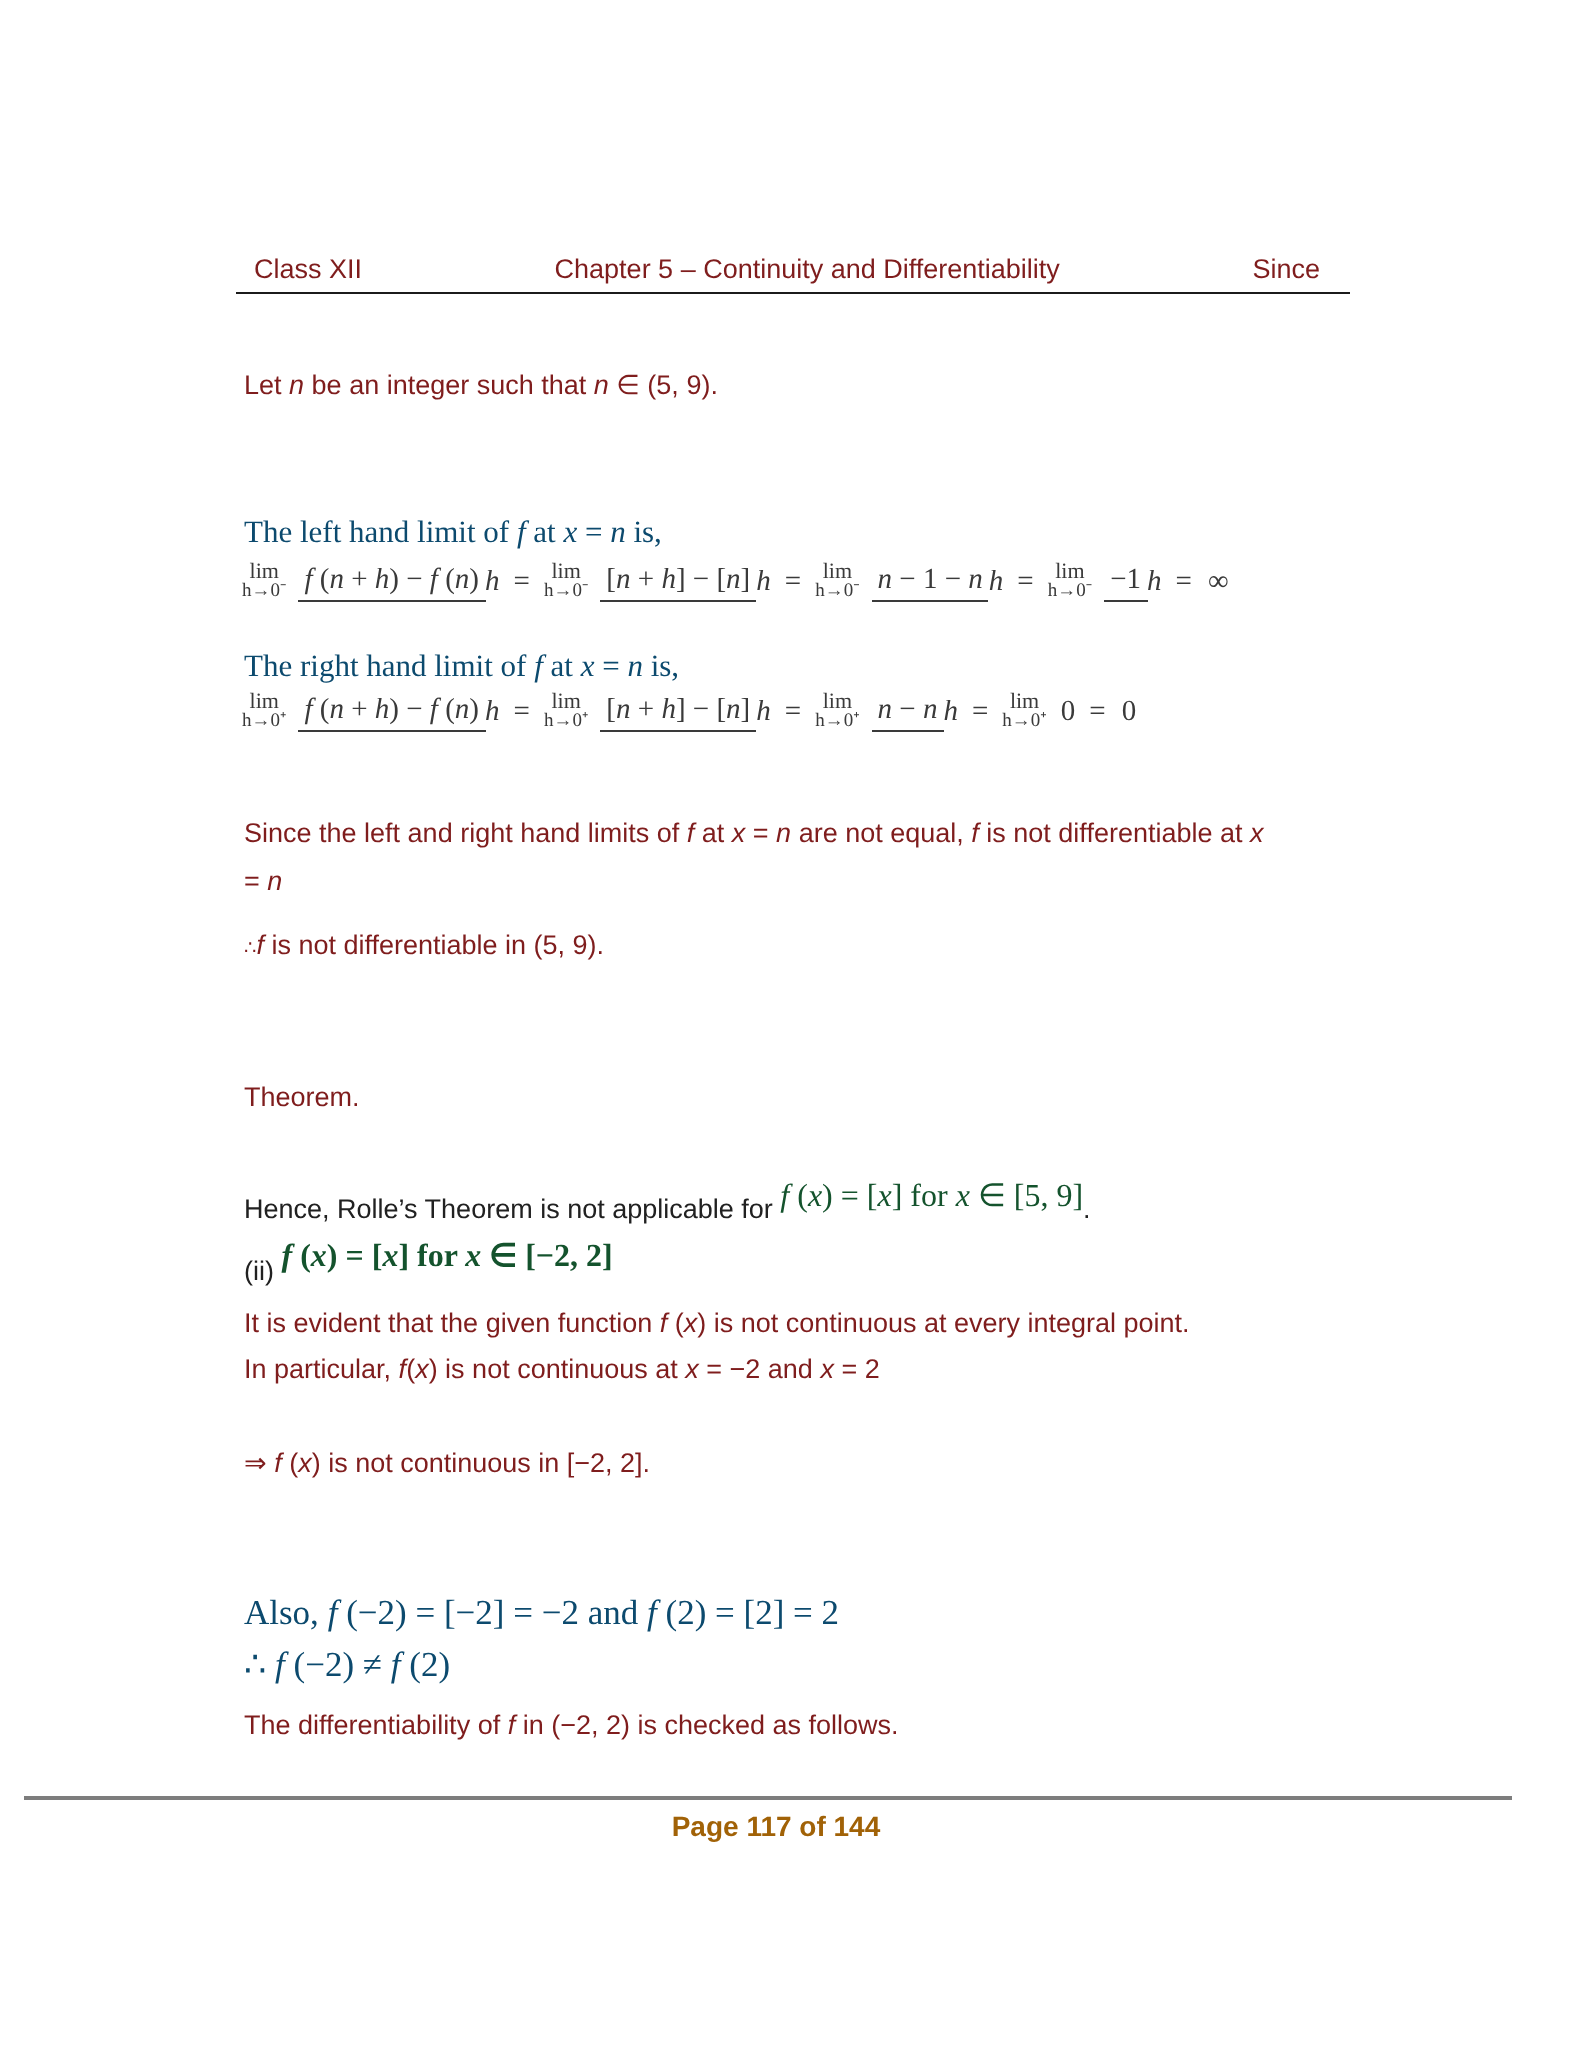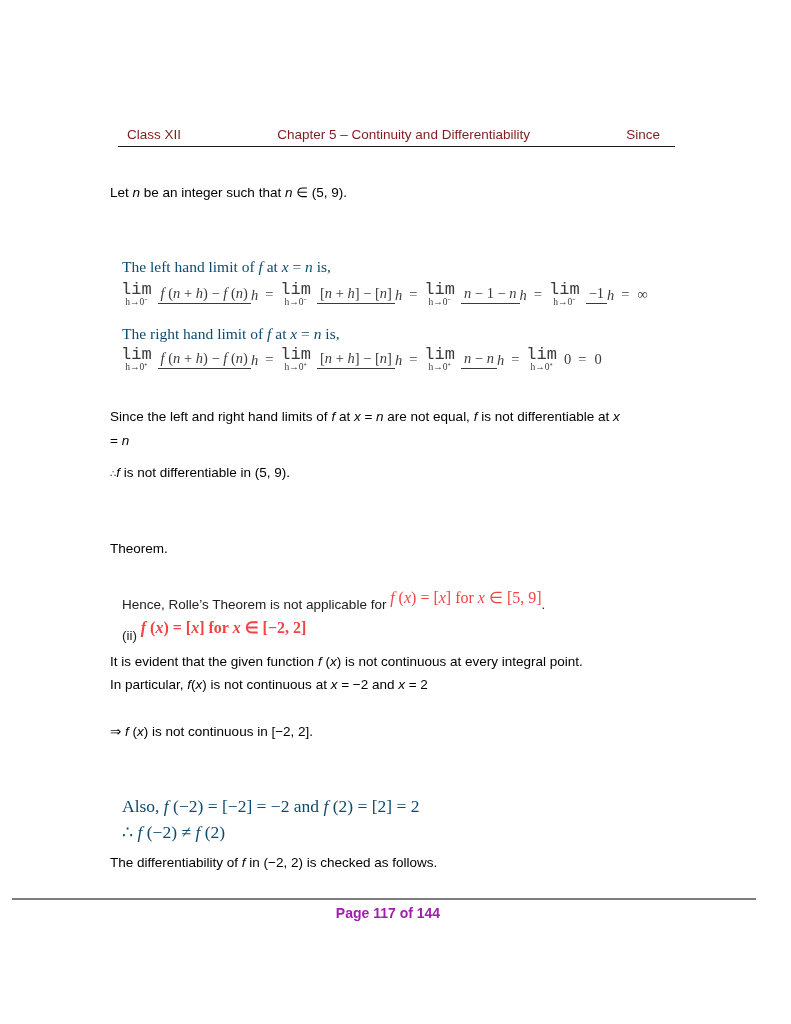--- a/index.html
+++ b/index.html
@@ -11,48 +11,48 @@
   .header {
     position:absolute; left:118px; top:127px; width:557px;
     display:flex; justify-content:space-between; align-items:flex-end;
     padding-bottom:4px; border-bottom:1.5px solid #1b1b1b;
     font-size:13.5px; color:#7f1d1d;
   }
   .header .h-left  { margin-left:9px; }
   .header .h-right { margin-right:15px; }
 
   
-  .sans  { position:absolute; left:110px; margin:0; font-size:13.5px; line-height:23.5px; color:#000000; }
+  .sans  { position:absolute; left:122px; margin:0; font-size:13.5px; line-height:23.5px; color:#7f1d1d; }
   .mserif{ position:absolute; left:122px; margin:0; font-family:"Liberation Serif", serif; color:#0c4a6e; }
   .it { font-style:italic; }
   .sm { font-size:0.72em; }
 
   
   .eq {
     position:absolute; left:121px; display:flex; align-items:center; gap:6px;
     font-family:"Liberation Serif", serif; font-size:14.5px; color:#3a3a3a; white-space:nowrap;
   }
   .limgrp { display:inline-flex; flex-direction:column; align-items:center; line-height:1.05; }
-  .limword{ font-size:17px;font-family:Liberation Mono, monospace; }
+  .limword{ font-size:11px; }
   .limsub { font-size:9.5px; margin-top:-1px; }
   .frac { display:inline-flex; flex-direction:row; align-items:center; line-height:1.15; }
   .num  { padding:0 3px 1px 3px; border-bottom:1.2px solid #3a3a3a; text-align:center; }
   .den  { padding-top:1px; }
   .meq  { margin:0 1px; }
   .mres { margin-left:1px; }
 
   
-  .inline-math { font-family:"Liberation Serif", serif; font-size:16px; color:#ef4444; position:relative; top:-6px; white-space:nowrap; }
+  .inline-math { font-family:"Liberation Serif", serif; font-size:16px; color:#14532d; position:relative; top:-6px; white-space:nowrap; }
   .row-inline { position:absolute; left:122px; font-size:13.5px; white-space:nowrap; }
   .ii-label { position:relative; top:7px; }
 
   
   .footer-rule { position:absolute; left:12px; top:898px; width:744px; border-top:2px solid #7d7d7d; }
   .footer-label{ position:absolute; left:0; top:905px; width:776px; text-align:center;
-                 font-weight:bold; font-size:14px; color:#a21caf; }
+                 font-weight:bold; font-size:14px; color:#a16207; }
 
   
   .pos-intro      { top:181px; }
   .pos-left-intro { top:258px; font-size:15.5px; }
   .pos-eq1        { top:281px; }
   .pos-right-intro{ top:325px; font-size:15.5px; }
   .pos-eq2        { top:346px; }
   .pos-since      { top:393px; width:556px;margin-top:12px; }
   .pos-therefore1 { top:461px; }
   .pos-observed   { top:537px; width:556px; }

